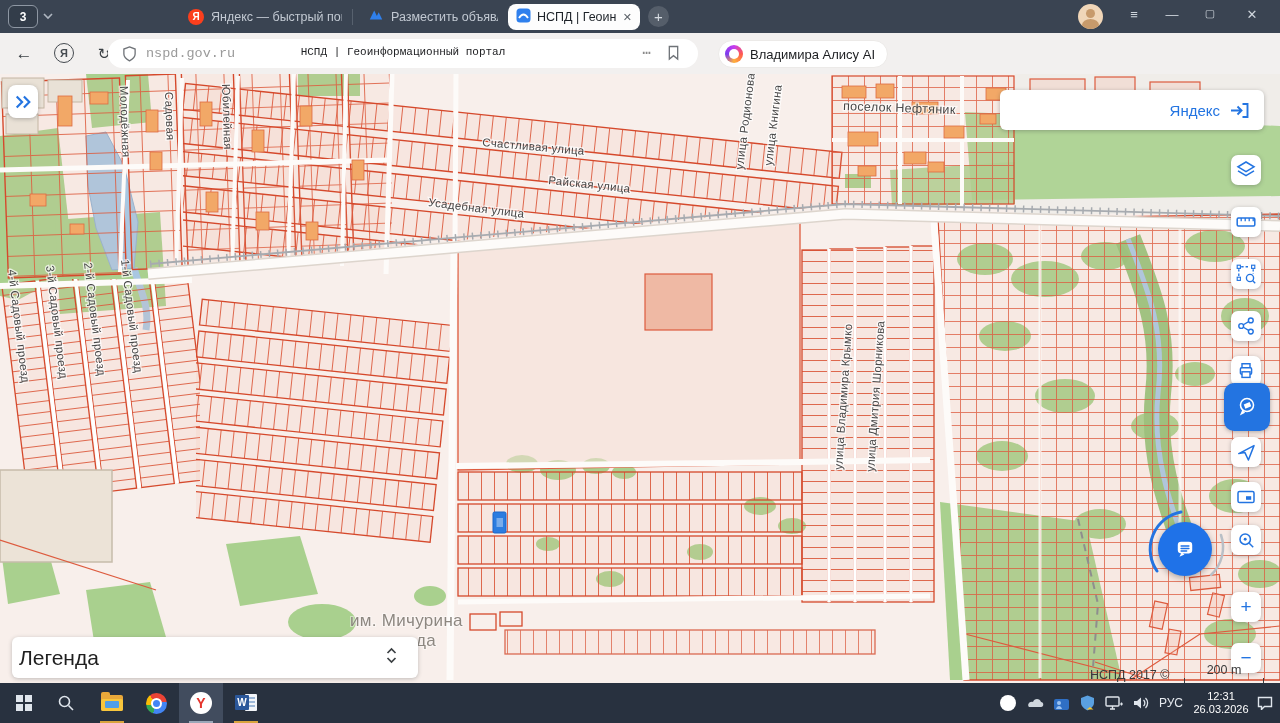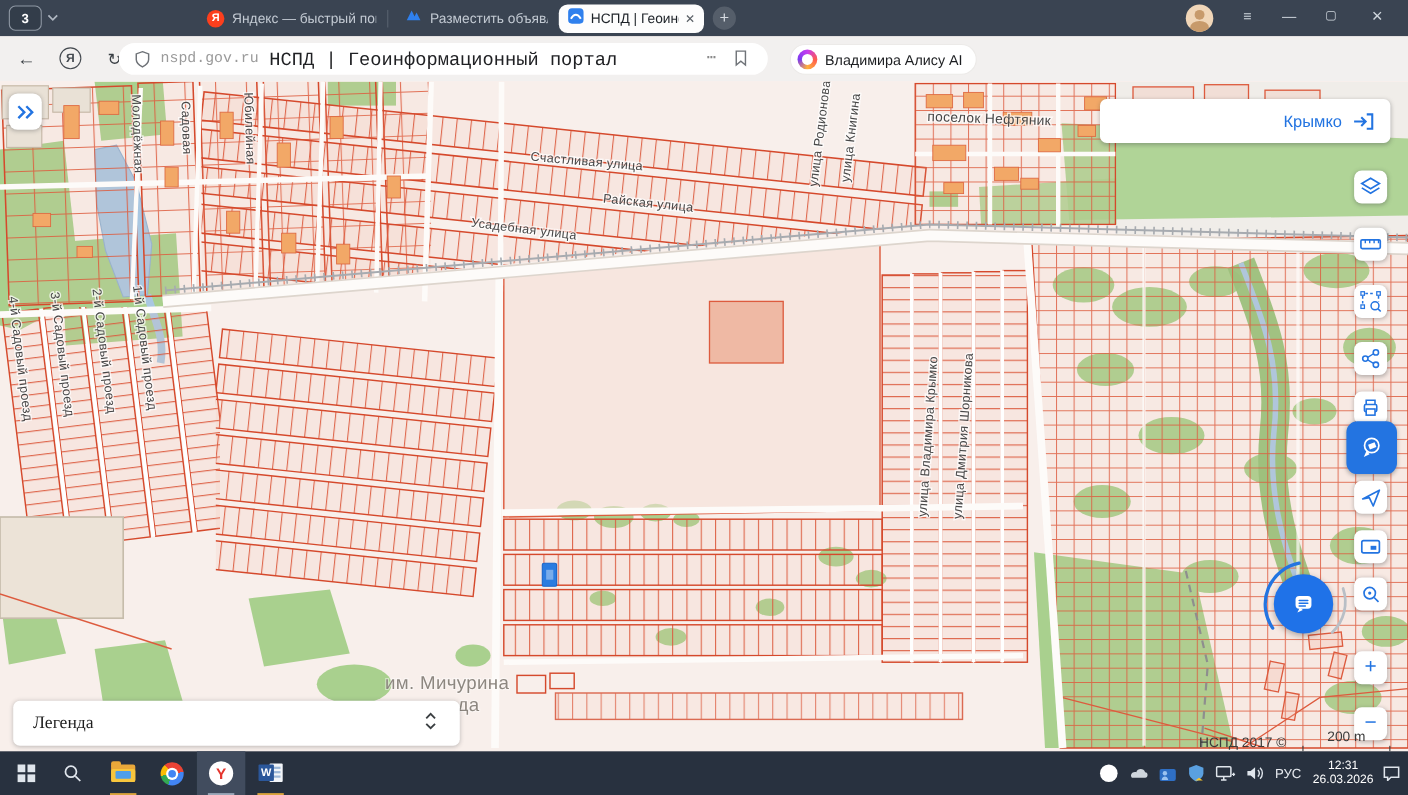--- a/index.html
+++ b/index.html
@@ -29,21 +29,21 @@
   .winctl { position:absolute; top:7px; color:#cfd6dd; font-size:13px; width:24px; text-align:center; }
 
   
   .toolbar { position:absolute; left:0; top:33px; width:1280px; height:41px; background:#f2f0ef; }
   .nav-ico { position:absolute; top:9px; width:24px; height:24px; color:#3a3f44; font-size:17px;
     display:flex; align-items:center; justify-content:center; }
   .ya-home { position:absolute; left:54px; top:10px; width:20px; height:20px; border:1.6px solid #454a50; border-radius:50%;
     color:#454a50; font-size:11px; font-weight:bold; display:flex; align-items:center; justify-content:center; }
   .addressbar { position:absolute; left:108px; top:6px; width:590px; height:29px; background:#fff; border-radius:15px;font-family:Liberation Mono, monospace; }
   .addr-domain { position:absolute; left:38px; top:7px; font-size:13.5px; color:#9a9a9a; }
-  .addr-title { position:absolute; left:0; right:0; top:7px; text-align:center; font-size:17px; color:#202124; }
+  .addr-title { position:absolute; left:0; right:0; top:7px; text-align:center; font-size:11px; color:#202124; }
   .addr-dots { position:absolute; right:46px; top:5px; color:#8a8a8a; font-size:14px; letter-spacing:1px; }
   .alice { position:absolute; left:718px; top:7px; height:28px; background:#fff; border:1px solid #eceae8; border-radius:14px;
     display:flex; align-items:center; gap:7px; padding:0 12px 0 6px; }
   .alice-ico { width:18px; height:18px; border-radius:50%;
     background:conic-gradient(#c63bf0,#ff5a4f,#ffb03a,#7b3bf0,#c63bf0); position:relative; }
   .alice-ico::after { content:""; position:absolute; left:4px; top:4px; width:10px; height:10px; border-radius:50%; background:#fff; }
   .alice-label { font-size:13px; color:#1c1e21; }
   .ext { position:absolute; top:41px; width:26px; height:26px; display:flex; align-items:center; justify-content:center; }
   .ext-tile { width:19px; height:19px; border-radius:4px; display:flex; align-items:center; justify-content:center; font-weight:bold; }
   .badge { position:absolute; right:0; bottom:1px; width:10px; height:10px; background:#2f3640; color:#fff; font-size:7px;
@@ -65,21 +65,21 @@
     box-shadow:0 1px 4px rgba(60,64,67,.4); display:flex; align-items:center; justify-content:center; }
   .chat-fab { position:absolute; left:1158px; top:448px; width:54px; height:54px; border-radius:50%; background:#1f72e8;
     box-shadow:0 2px 6px rgba(0,0,0,.3); display:flex; align-items:center; justify-content:center; }
   .fab-arcs { position:absolute; left:1137px; top:427px; width:96px; height:96px; pointer-events:none; }
   .copyright { position:absolute; left:1090px; top:594px; font-size:12.5px; color:#3b3b3b; }
   .scalebar { position:absolute; left:1184px; top:589px; width:80px; }
   .scalebar .txt { text-align:center; font-size:12.5px; color:#3b3b3b; }
   .scalebar .bar { margin-top:1px; height:7px; border-left:1.5px solid #3b3b3b; border-right:1.5px solid #3b3b3b; border-bottom:1.5px solid #3b3b3b; }
   .legend { position:absolute; left:12px; top:563px; width:406px; height:41px; background:#fff; border-radius:6px;
     box-shadow:0 1px 4px rgba(60,64,67,.3); display:flex; align-items:center; }
-  .legend-label { font-size:16px; color:#1f1f1f; margin-left:18px;font-family:Liberation Serif, serif; }
+  .legend-label { font-size:21px; color:#1f1f1f; margin-left:7px; }
   .legend-chev { margin-left:auto; margin-right:20px; }
 
   
   .taskbar { position:absolute; left:0; top:683px; width:1280px; height:40px; background:#28313f; }
   .tb-item { position:absolute; top:0; width:44px; height:40px; display:flex; align-items:center; justify-content:center; }
   .tb-active { background:#414c5e; }
   .underline { position:absolute; bottom:0; height:2.5px; }
   .win-logo { display:grid; grid-template-columns:7px 7px; grid-template-rows:7px 7px; gap:2px; }
   .win-logo div { background:#dfe5ec; }
   .folder { position:relative; width:22px; height:16px; }
@@ -455,21 +455,21 @@
       </g>
     </svg>
 
     <div class="ovl expand-btn">
       <svg width="20" height="18" viewBox="0 0 22 20">
         <path d="M4,4 l6,6 -6,6 M12,4 l6,6 -6,6" fill="none" stroke="#2374e1" stroke-width="2.4"></path>
       </svg>
     </div>
 
     <div class="ovl login-panel">
-      <span class="login-label">Крымко</span>
+      <span class="login-label">Яндекс</span>
       <svg width="21" height="17" viewBox="0 0 21 17">
         <path d="M2,8.5 H12 M8.5,4.5 l4,4 -4,4" fill="none" stroke="#2374e1" stroke-width="1.9"></path>
         <path d="M13.5,2 h5 v13 h-5" fill="none" stroke="#2374e1" stroke-width="1.9"></path>
       </svg>
     </div>
 
     <div class="ovl tool-btn" style="top:81px;">
       <svg width="24" height="24" viewBox="0 0 30 30">
         <path d="M15,5 L25,11 15,17 5,11 Z" fill="none" stroke="#2374e1" stroke-width="1.9"></path>
         <path d="M5,16 L15,22 25,16" fill="none" stroke="#2374e1" stroke-width="1.9"></path>

